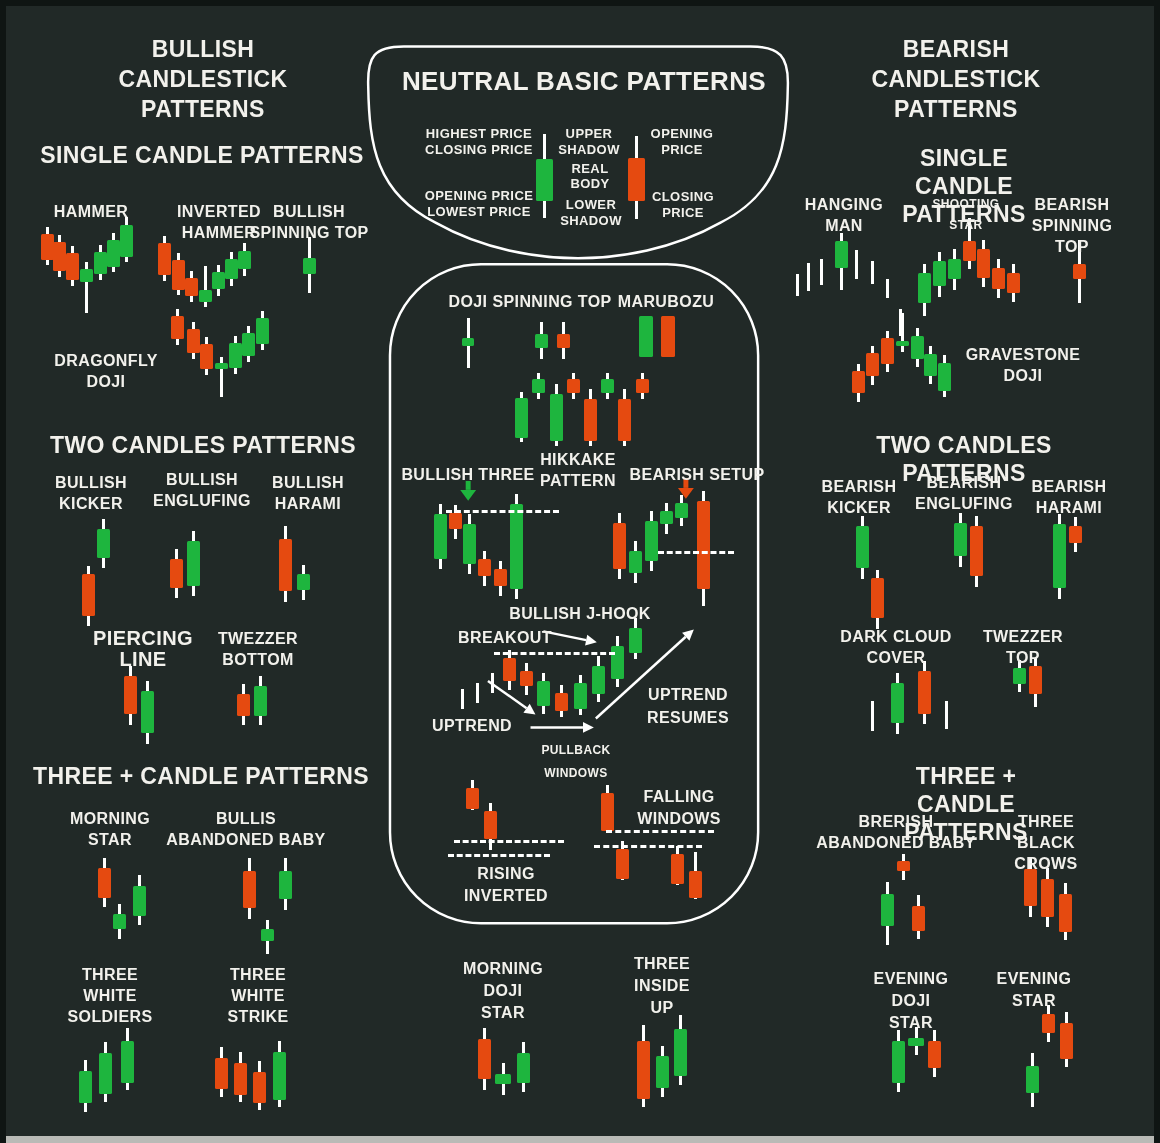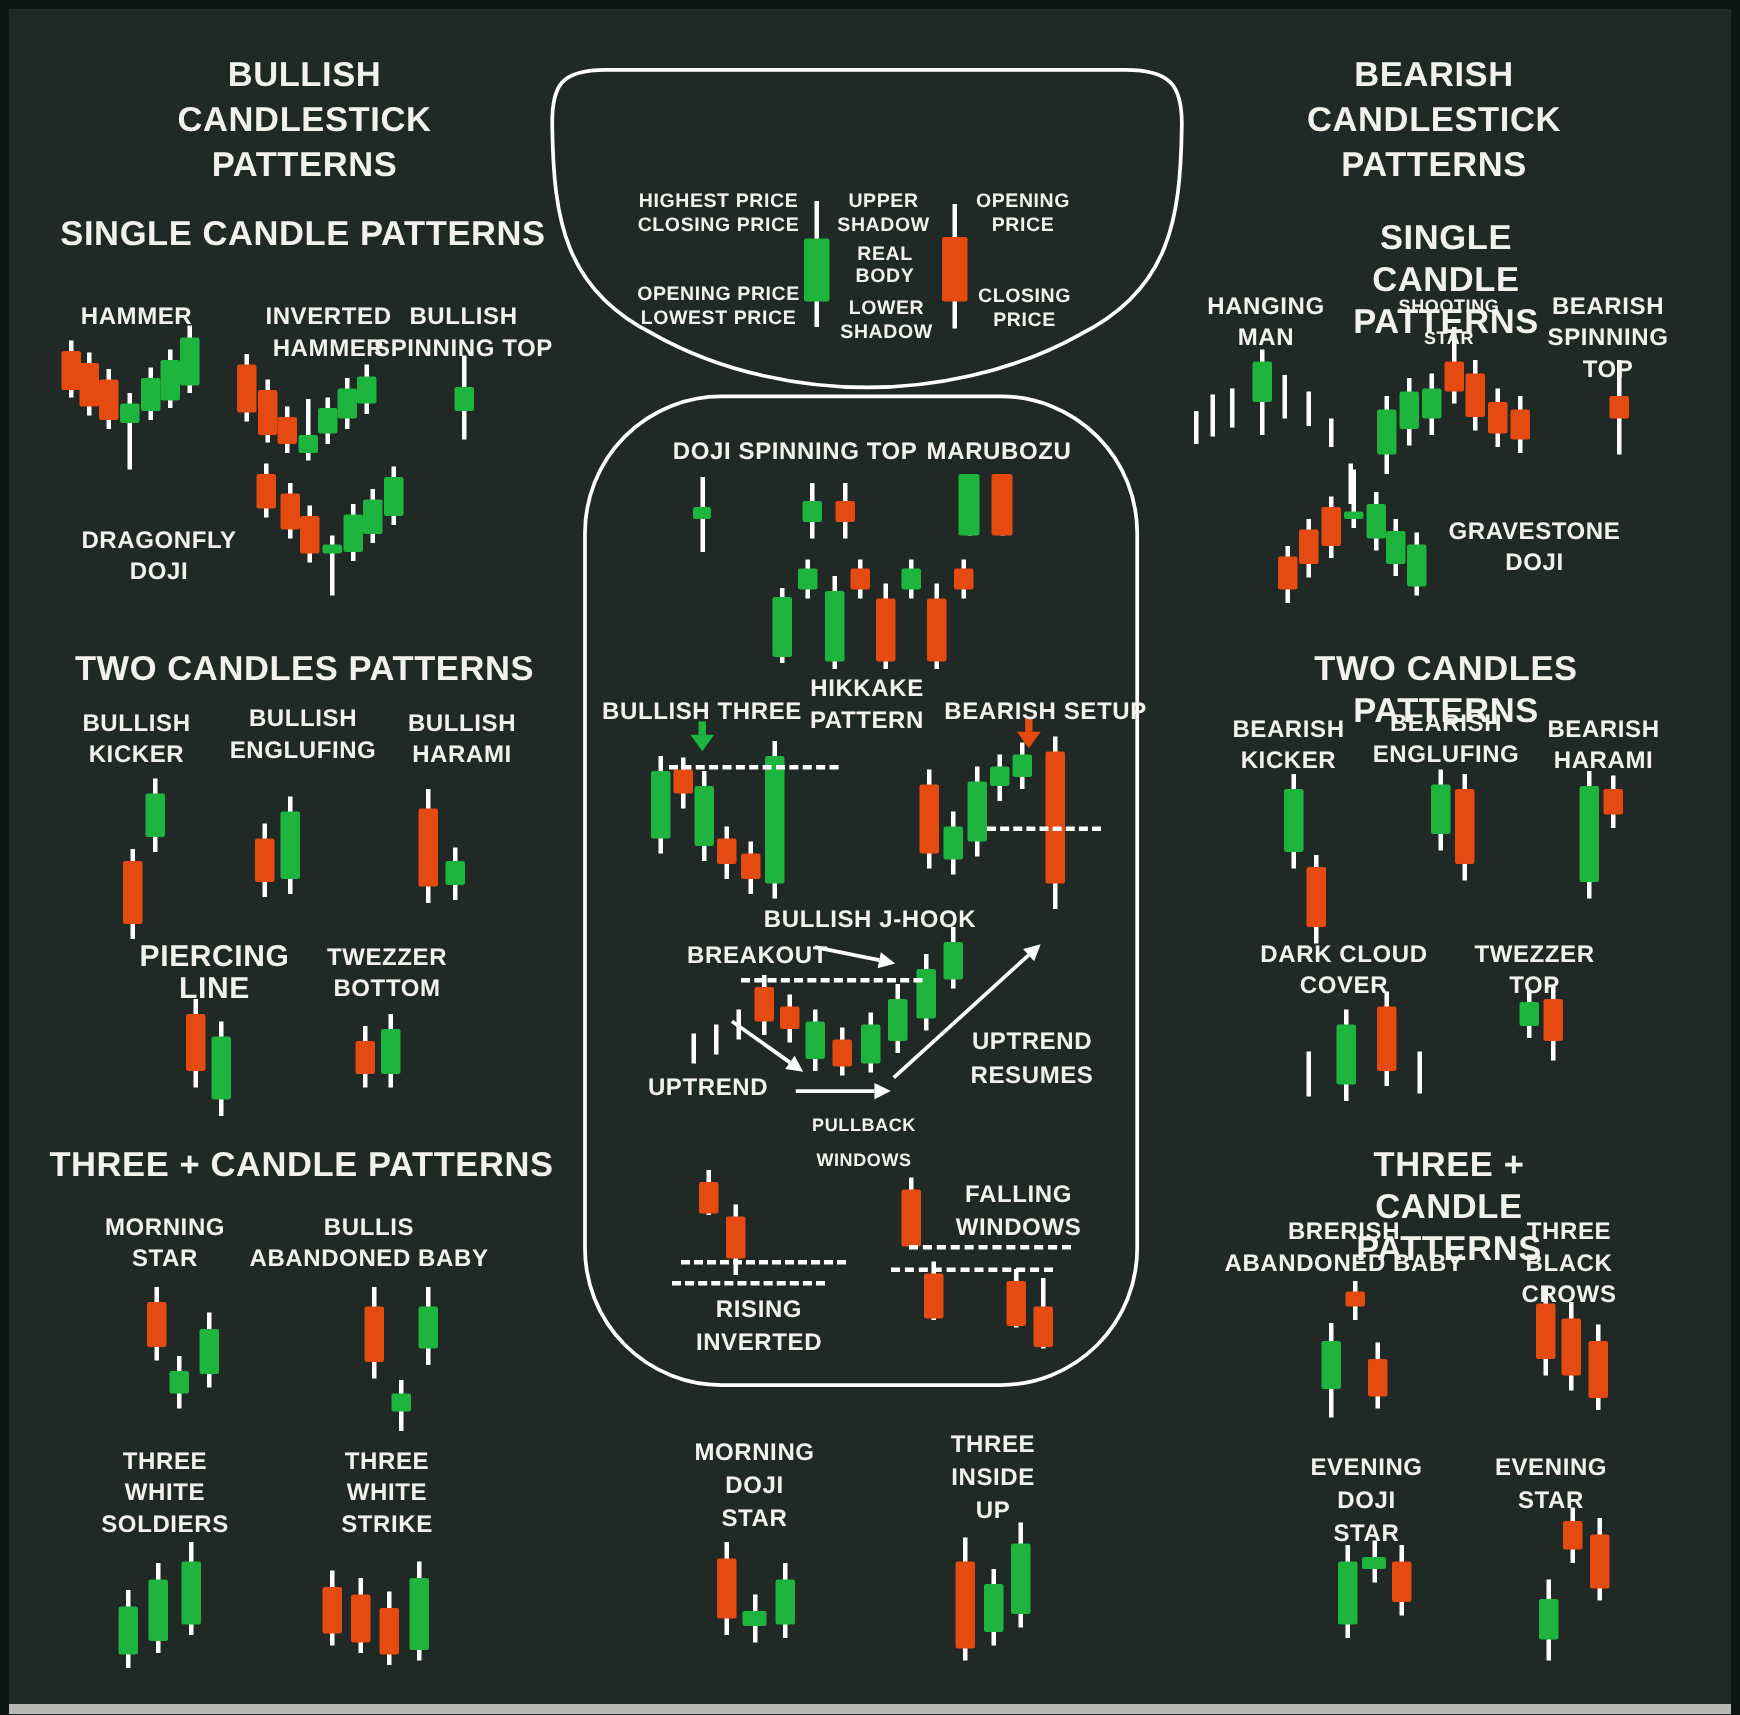--- a/index.html
+++ b/index.html
@@ -446,20 +446,21 @@
       <div class="label" style="left: 104px; top: 802px; font-size: 16px; line-height: 21px;">MORNING
 STAR</div>
       <div class="label" style="left: 240px; top: 802px; font-size: 16px; line-height: 21px;">BULLIS
 ABANDONED BABY</div>
       <div class="label" style="left: 104px; top: 958px; font-size: 16px; line-height: 21px;">THREE
 WHITE
 SOLDIERS</div>
       <div class="label" style="left: 252px; top: 958px; font-size: 16px; line-height: 21px;">THREE
 WHITE
 STRIKE</div>
+      <div class="label" style="left: 578px; top: 60px; font-size: 26px; line-height: 30px;">NEUTRAL BASIC PATTERNS</div>
       <div class="label" style="left: 473px; top: 120px; font-size: 13px; line-height: 16px;">HIGHEST PRICE
 CLOSING PRICE</div>
       <div class="label" style="left: 473px; top: 182px; font-size: 13px; line-height: 16px;">OPENING PRICE
 LOWEST PRICE</div>
       <div class="label" style="left: 583px; top: 120px; font-size: 13px; line-height: 16px;">UPPER
 SHADOW</div>
       <div class="label" style="left: 584px; top: 155px; font-size: 13px; line-height: 15px;">REAL
 BODY</div>
       <div class="label" style="left: 585px; top: 191px; font-size: 13px; line-height: 16px;">LOWER
 SHADOW</div>

